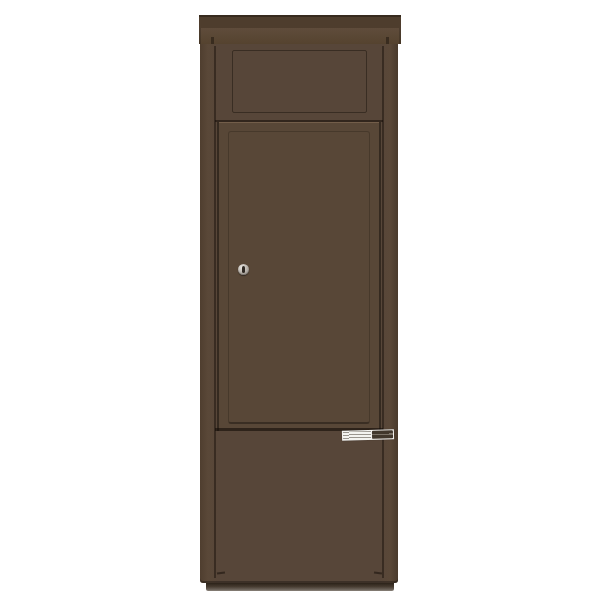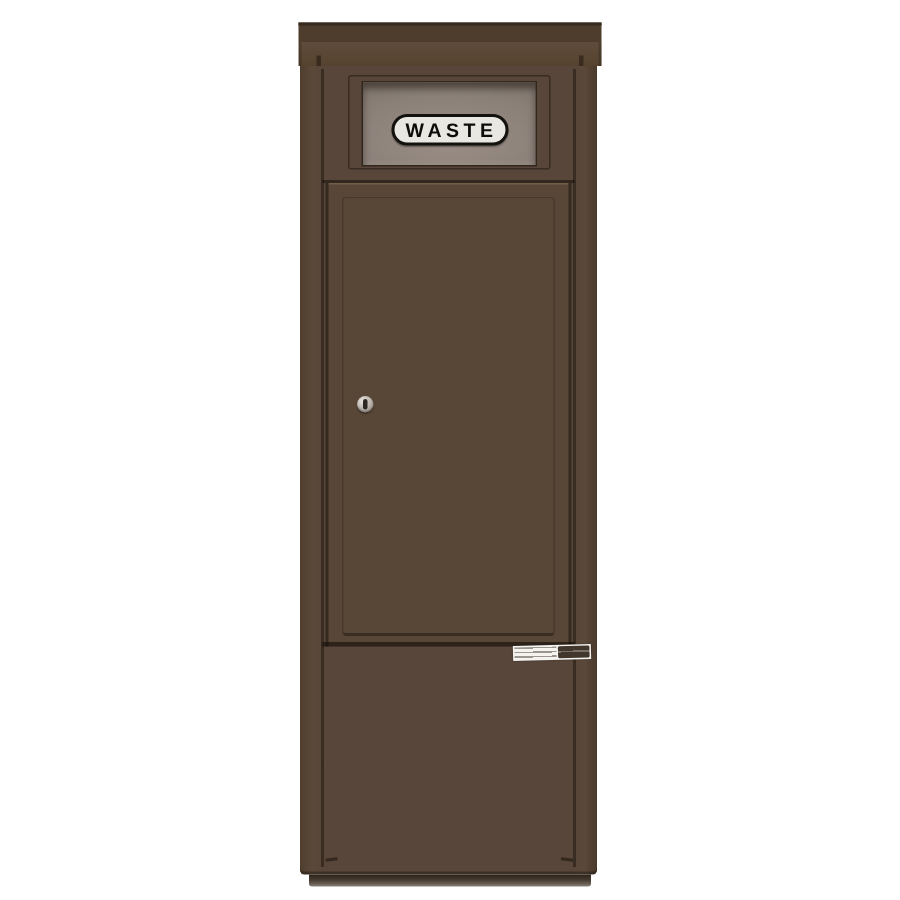--- a/index.html
+++ b/index.html
@@ -109,25 +109,20 @@
     <div class="abs cap-notch left"></div>
     <div class="abs cap-notch right"></div>
   </div>
   <div class="abs cap-shadow"></div>
 
   <div class="abs body-shell"></div>
   <div class="abs seam-v seam-left"></div>
   <div class="abs seam-v seam-right"></div>
 
   <div class="abs hopper-door"></div>
-  <div class="abs sign-panel">
-    <div class="sign-pill">
-      <span class="sign-text">WASTE</span>
-    </div>
-  </div>
 
   <div class="abs door-gap-top"></div>
   <div class="abs main-door">
     <div class="abs door-groove"></div>
   </div>
   <div class="abs door-gap-left"></div>
   <div class="abs door-gap-right"></div>
   <div class="abs door-gap-bottom"></div>
 
   <div class="abs lock">

